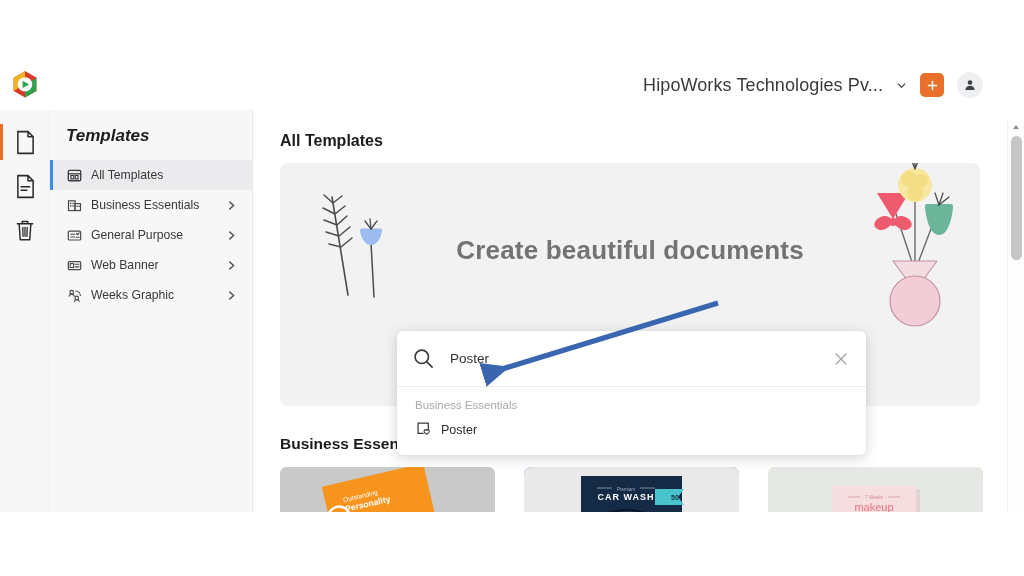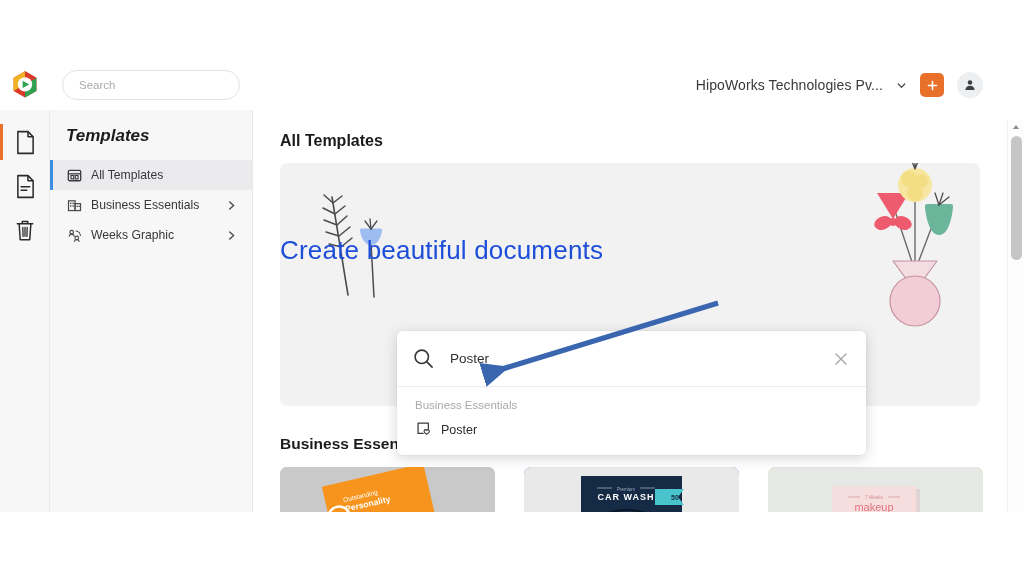--- a/index.html
+++ b/index.html
@@ -46,21 +46,21 @@
     font-size: 11.5px; color: #3c3c3c;
     background: transparent;
   }
   #header-search input::placeholder { color: #a9abb0; }
   #header-right {
     margin-left: auto;
     display: flex; align-items: center; gap: 13px;
     padding-right: 24px;
   }
   #org-name {
-    font-size: 14px; color: #3a3a3a; letter-spacing: .1px;
+    font-size: 18px; color: #3a3a3a; letter-spacing: .1px;
   }
   #org-chevron { display: flex; align-items: center; }
   #plus-button {
     width: 24px; height: 24px; border-radius: 5px;
     background: #e8702a;
     display: flex; align-items: center; justify-content: center;
     cursor: pointer;
   }
   #avatar-button {
     width: 26px; height: 26px; border-radius: 50%;
@@ -132,22 +132,22 @@
   }
   #hero {
     position: absolute; left: 26px; top: 53px;
     width: 700px; height: 243px;
     background: #f2f2f3;
     border-radius: 7px;
     overflow: hidden;
   }
   #hero-heading {
     position: absolute; left: 0; top: 72px; width: 700px;
-    text-align: left;
-    font-size: 26px; font-weight: normal; color: #1d4ed8;
+    text-align: center;
+    font-size: 26px; font-weight: bold; color: #737373;
     letter-spacing: .2px;
   }
   #hero-art-left  { position: absolute; left: 28px; top: 8px; }
   #hero-art-right { position: absolute; right: 12px; top: -12px; }
 
   #section-title {
     position: absolute; left: 26px; top: 325px;
     font-size: 15.5px; font-weight: bold; color: #1b1b1d;
   }
   #card-row {
@@ -224,27 +224,20 @@
       <svg width="28" height="30" viewBox="0 0 28 30">
         <path d="M14 1.2 L25.4 7.8 L25.4 21 L14 27.6 L2.6 21 L2.6 7.8 Z" fill="#d93b2b"></path>
         <path d="M25.4 7.8 L25.4 21 L14 27.6 L14 14.4 Z" fill="#2fa24f"></path>
         <path d="M2.6 7.8 L14 1.2 L14 14.4 L2.6 21 Z" fill="#f0b323"></path>
         <path d="M14 1.2 L25.4 7.8 L14 14.4 Z" fill="#d93b2b"></path>
         <circle cx="14" cy="14.4" r="7.2" fill="#ffffff"></circle>
         <path d="M11.6 10.8 L18.2 14.4 L11.6 18 Z" fill="#2fa24f"></path>
       </svg>
     </div>
 
-    <div id="header-search">
-      <input type="text" placeholder="Search" style="">
-      <svg width="15" height="15" viewBox="0 0 20 20">
-        <circle cx="8.5" cy="8.5" r="6.2" fill="none" stroke="#5b5c60" stroke-width="1.5"></circle>
-        <line x1="13" y1="13" x2="18" y2="18" stroke="#5b5c60" stroke-width="1.5" stroke-linecap="round"></line>
-      </svg>
-    </div>
 
     <div id="header-right">
       <span id="org-name">HipoWorks Technologies Pv...</span>
       <span id="org-chevron">
         <svg width="11" height="11" viewBox="0 0 12 12">
           <path d="M2.5 4.3 L6 8 L9.5 4.3" fill="none" stroke="#4a4a4d" stroke-width="1.4" stroke-linecap="round" stroke-linejoin="round"></path>
         </svg>
       </span>
       <div id="plus-button">
         <svg width="13" height="13" viewBox="0 0 14 14">
@@ -317,21 +310,54 @@
         </svg>
       </span>
       <span>Business Essentials</span>
       <span class="nav-chev">
         <svg width="9" height="11" viewBox="0 0 10 12">
           <path d="M3 2 L7.4 6 L3 10" fill="none" stroke="#4a4a4d" stroke-width="1.5" stroke-linecap="round" stroke-linejoin="round"></path>
         </svg>
       </span>
     </div>
 
-
+    <div class="nav-item">
+      <span class="nav-icon">
+        <svg width="15" height="15" viewBox="0 0 16 16">
+          <rect x="1.4" y="3.4" width="13.2" height="9.4" rx="1.2" fill="none" stroke="#4a4a4d" stroke-width="1.3"></rect>
+          <line x1="4" y1="6.6" x2="8.4" y2="6.6" stroke="#4a4a4d" stroke-width="1.2" stroke-linecap="round"></line>
+          <line x1="4" y1="9.6" x2="8.4" y2="9.6" stroke="#4a4a4d" stroke-width="1.2" stroke-linecap="round"></line>
+          <path d="M10 5.6 L11.6 7.2 L13 5.2" fill="none" stroke="#4a4a4d" stroke-width="1.2" stroke-linecap="round" stroke-linejoin="round"></path>
+          <line x1="10" y1="9.8" x2="13" y2="9.8" stroke="#4a4a4d" stroke-width="1.2" stroke-linecap="round"></line>
+        </svg>
+      </span>
+      <span>General Purpose</span>
+      <span class="nav-chev">
+        <svg width="9" height="11" viewBox="0 0 10 12">
+          <path d="M3 2 L7.4 6 L3 10" fill="none" stroke="#4a4a4d" stroke-width="1.5" stroke-linecap="round" stroke-linejoin="round"></path>
+        </svg>
+      </span>
+    </div>
+
+    <div class="nav-item">
+      <span class="nav-icon">
+        <svg width="15" height="15" viewBox="0 0 16 16">
+          <rect x="1.4" y="3.8" width="13.2" height="8.6" rx="1.2" fill="none" stroke="#4a4a4d" stroke-width="1.3"></rect>
+          <rect x="3.4" y="6" width="3.6" height="4.2" fill="none" stroke="#4a4a4d" stroke-width="1.2"></rect>
+          <line x1="8.6" y1="6.6" x2="12.8" y2="6.6" stroke="#4a4a4d" stroke-width="1.2" stroke-linecap="round"></line>
+          <line x1="8.6" y1="9.4" x2="12.8" y2="9.4" stroke="#4a4a4d" stroke-width="1.2" stroke-linecap="round"></line>
+        </svg>
+      </span>
+      <span>Web Banner</span>
+      <span class="nav-chev">
+        <svg width="9" height="11" viewBox="0 0 10 12">
+          <path d="M3 2 L7.4 6 L3 10" fill="none" stroke="#4a4a4d" stroke-width="1.5" stroke-linecap="round" stroke-linejoin="round"></path>
+        </svg>
+      </span>
+    </div>
 
     <div class="nav-item">
       <span class="nav-icon">
         <svg width="15" height="15" viewBox="0 0 16 16">
           <circle cx="5" cy="4.4" r="1.9" fill="none" stroke="#4a4a4d" stroke-width="1.25"></circle>
           <path d="M2.4 8.6 C2.8 7.1 3.9 6.5 5 6.5 C6.1 6.5 7.2 7.1 7.6 8.6" fill="none" stroke="#4a4a4d" stroke-width="1.25" stroke-linecap="round"></path>
           <circle cx="10.4" cy="10.6" r="1.9" fill="none" stroke="#4a4a4d" stroke-width="1.25"></circle>
           <path d="M7.8 14.2 C8.2 12.9 9.3 12.4 10.4 12.4 C11.5 12.4 12.6 12.9 13 14.2" fill="none" stroke="#4a4a4d" stroke-width="1.25" stroke-linecap="round"></path>
           <path d="M9.6 3.2 C12.6 3.6 14.2 5.6 14.2 8" fill="none" stroke="#4a4a4d" stroke-width="1.25" stroke-linecap="round" stroke-dasharray="1.6 1.5"></path>
         </svg>

